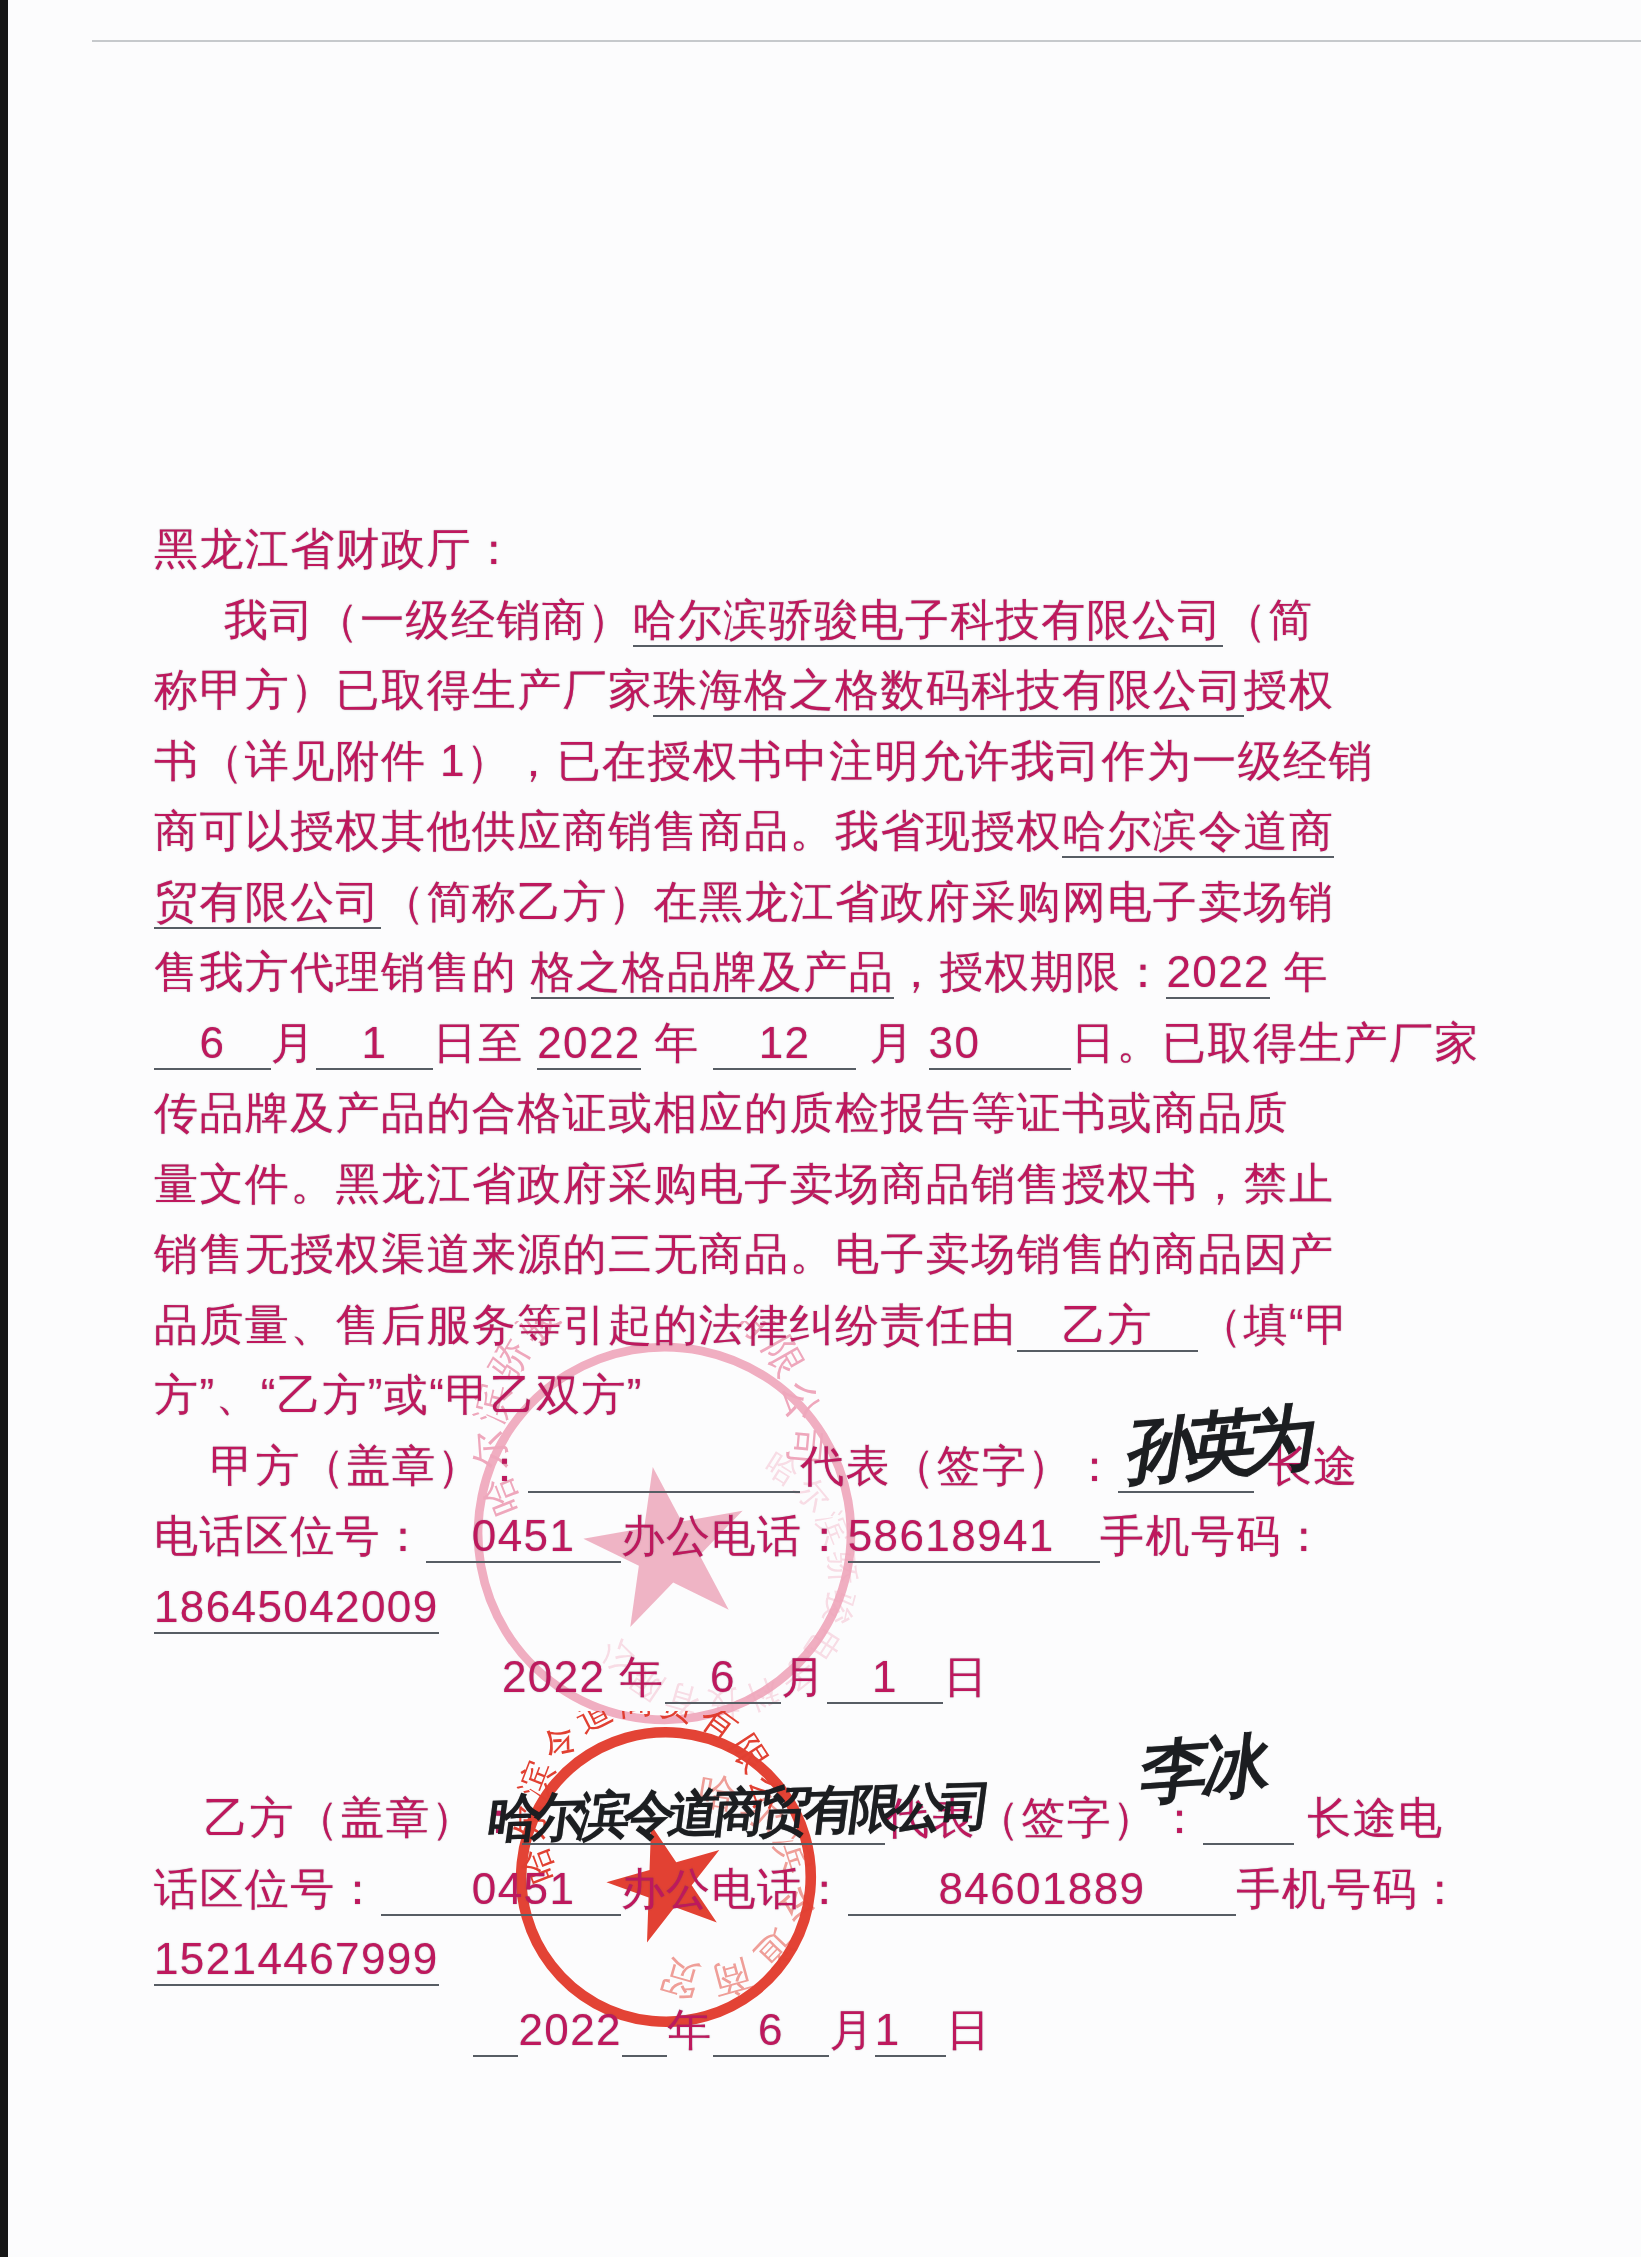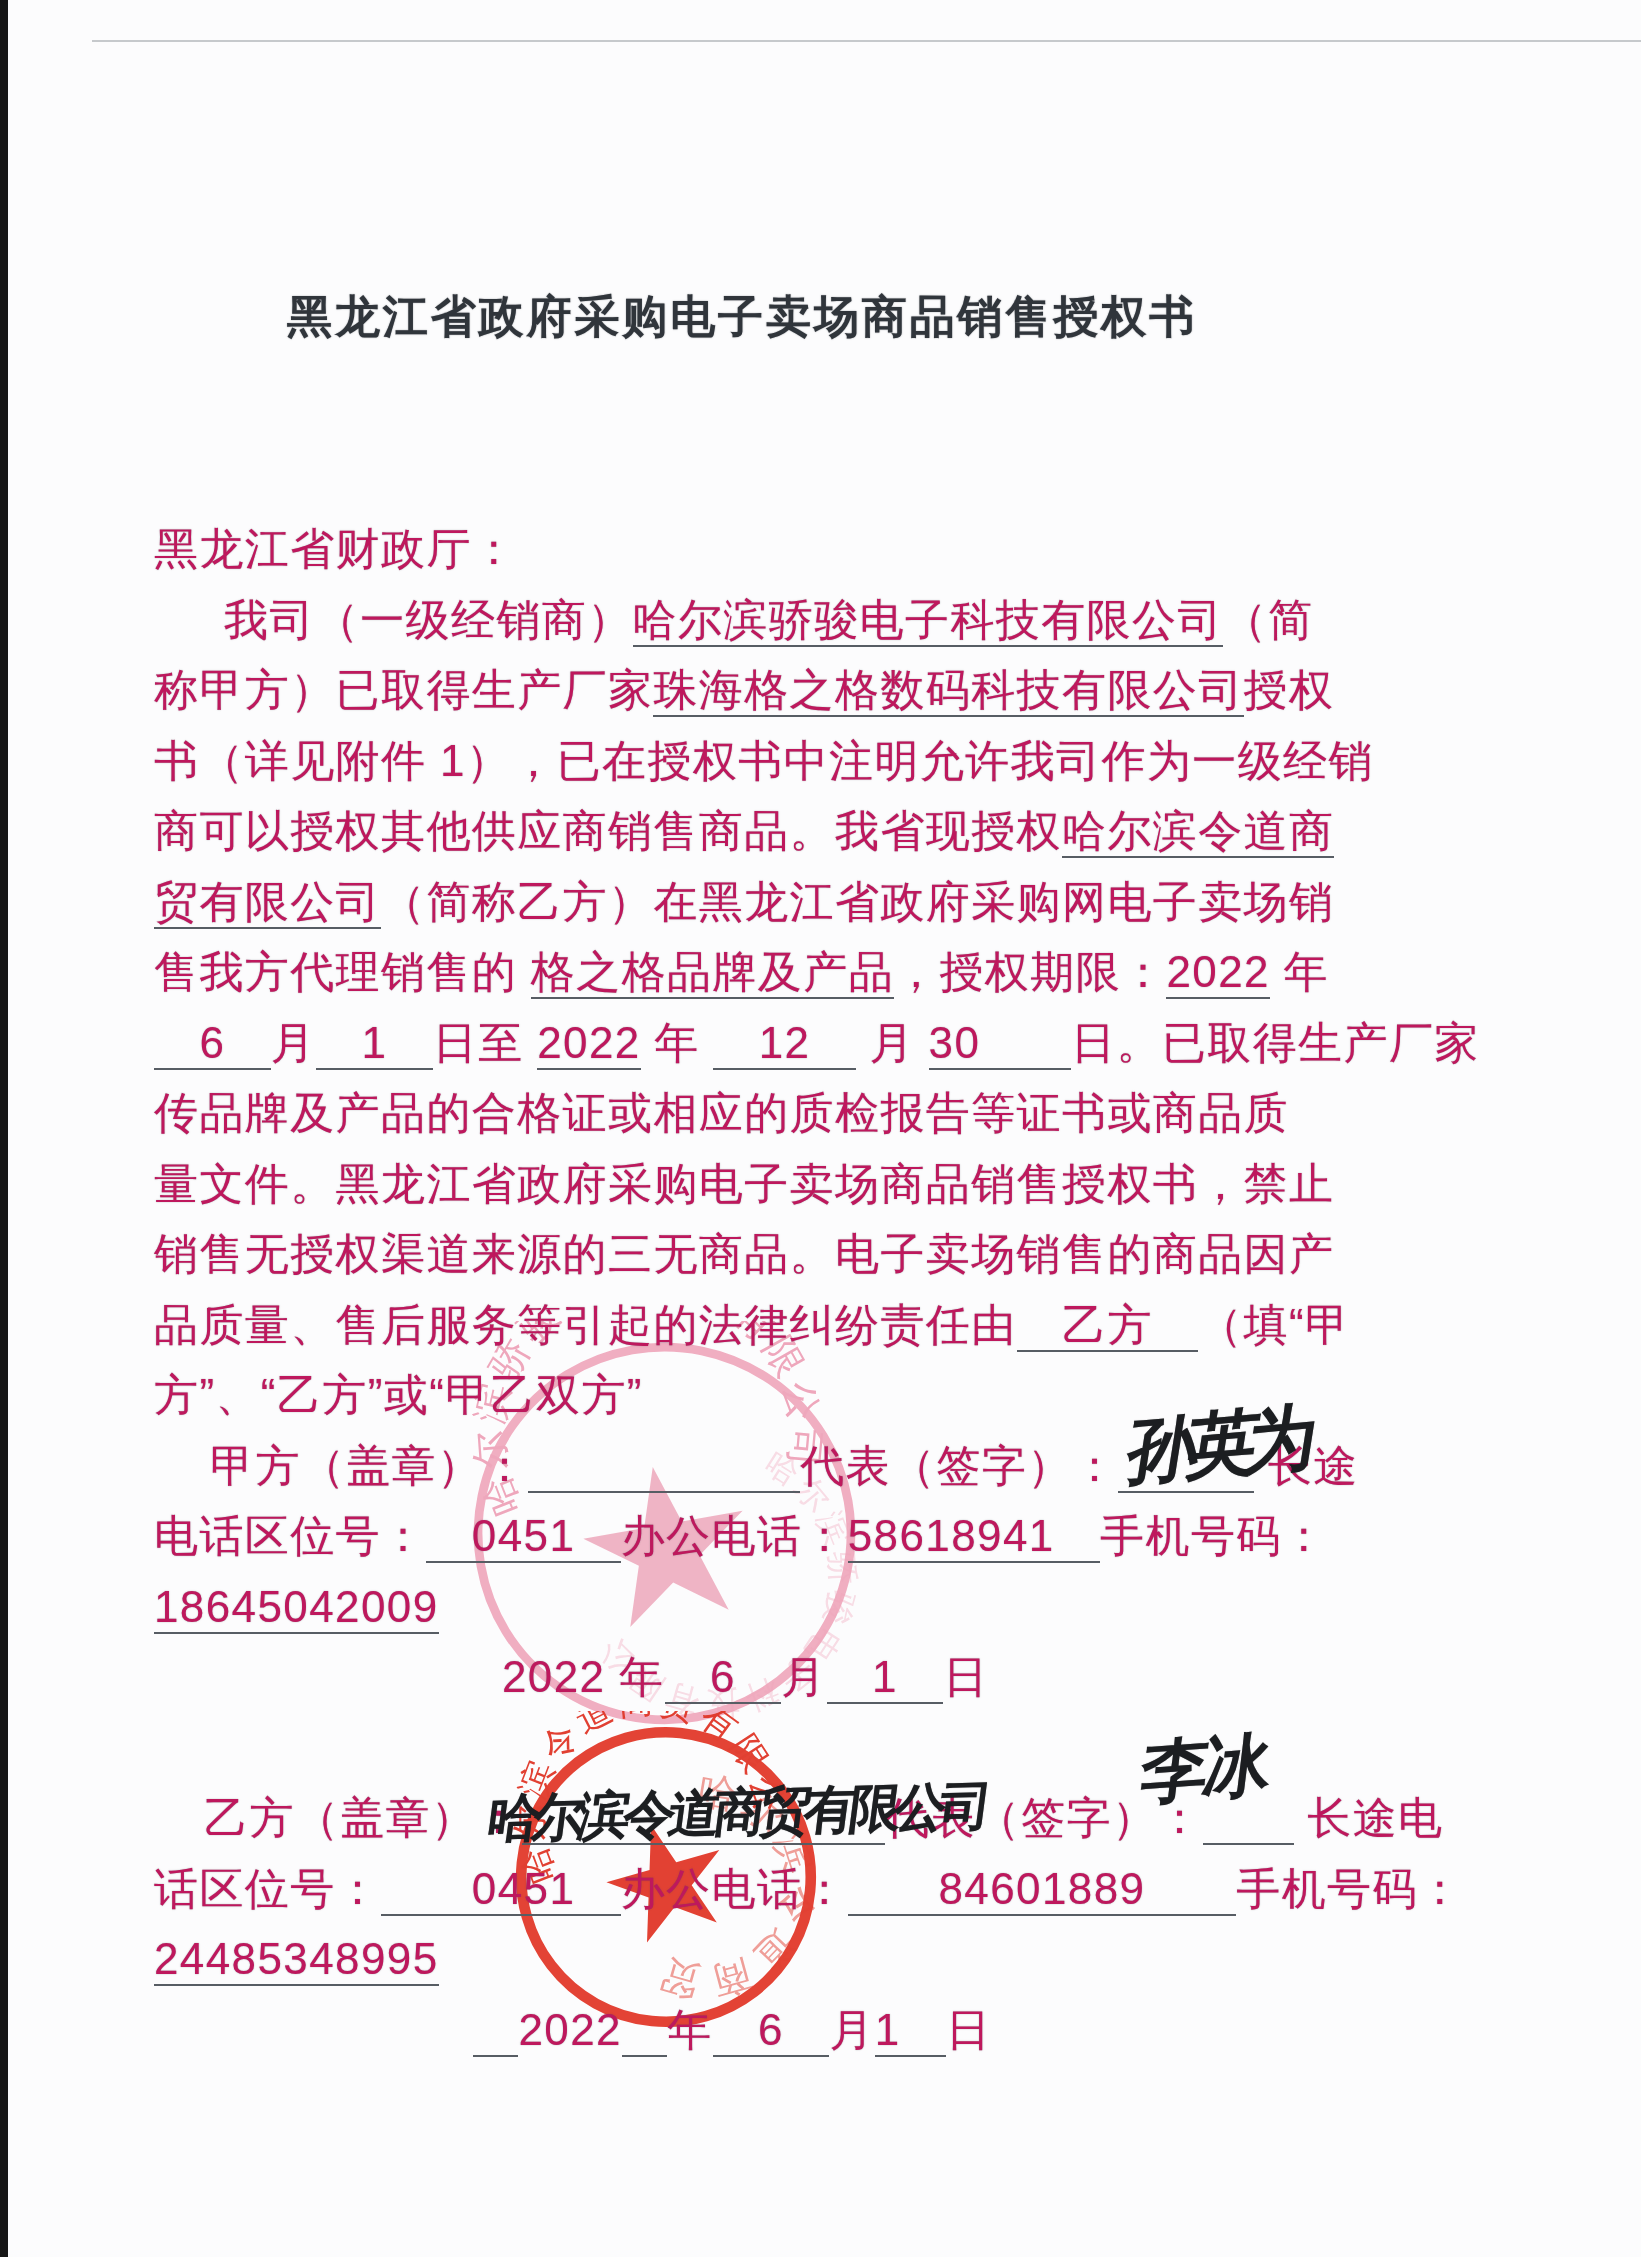--- a/index.html
+++ b/index.html
@@ -90,21 +90,20 @@
       </text>
       <g opacity="0.5" transform="rotate(120 172 172)">
         <text font-size="40" letter-spacing="6" fill="#e03628" font-family="Liberation Sans, sans-serif">
           <textPath href="#arcB2">哈尔滨令道商贸有限公司</textPath>
         </text>
       </g>
       <polygon points="0,-1 0.2245,-0.309 0.951,-0.309 0.3633,0.1181 0.5878,0.809 0,0.382 -0.5878,0.809 -0.3633,0.1181 -0.951,-0.309 -0.2245,-0.309" transform="translate(172,180) scale(64)" fill="#e13829"></polygon>
     </g>
   </svg>
 
-  <div class="doc-title">黑龙江省政府采购电子卖场商品销售授权书</div>
 
   <div>
       <div class="doc-line line-0"><span class="t">黑龙江省财政厅：</span></div>
       <div class="doc-line line-1"><span class="t">我司（一级经销商）</span><span class="u">哈尔滨骄骏电子科技有限公司</span><span class="t">（简</span></div>
       <div class="doc-line line-2"><span class="t">称甲方）已取得生产厂家</span><span class="u">珠海格之格数码科技有限公司</span><span class="t">授权</span></div>
       <div class="doc-line line-3"><span class="t">书（详见附件 1），已在授权书中注明允许我司作为一级经销</span></div>
       <div class="doc-line line-4"><span class="t">商可以授权其他供应商销售商品。我省现授权</span><span class="u">哈尔滨令道商</span></div>
       <div class="doc-line line-5"><span class="u">贸有限公司</span><span class="t">（简称乙方）在黑龙江省政府采购网电子卖场销</span></div>
       <div class="doc-line line-6"><span class="t">售我方代理销售的 </span><span class="u">格之格品牌及产品</span><span class="t">，授权期限：</span><span class="u">2022</span><span class="t"> 年</span></div>
       <div class="doc-line line-7"><span class="u">　6　</span><span class="t">月</span><span class="u">　1　</span><span class="t">日至 </span><span class="u">2022</span><span class="t"> 年 </span><span class="u">　12　</span><span class="t"> 月 </span><span class="u">30　　</span><span class="t">日。已取得生产厂家</span></div>
@@ -113,21 +112,21 @@
       <div class="doc-line line-10"><span class="t">销售无授权渠道来源的三无商品。电子卖场销售的商品因产</span></div>
       <div class="doc-line line-11"><span class="t">品质量、售后服务等引起的法律纠纷责任由</span><span class="u">　乙方　</span><span class="t">（填“甲</span></div>
       <div class="doc-line line-12"><span class="t">方”、“乙方”或“甲乙双方”</span></div>
       <div class="doc-line line-13"><span class="t">甲方（盖章）：</span><span class="u">　　　　　　</span><span class="t">代表（签字）：</span><span class="u">　　　</span><span class="t"> 长途</span></div>
       <div class="doc-line line-14"><span class="t">电话区位号：</span><span class="u">　0451　</span><span class="t">办公电话：</span><span class="u">58618941　</span><span class="t">手机号码：</span></div>
       <div class="doc-line line-15"><span class="u">18645042009</span></div>
       <div class="doc-line line-16"><span class="t">2022 年</span><span class="u">　6　</span><span class="t">月</span><span class="u">　1　</span><span class="t">日</span></div>
       <div class="doc-line line-17"></div>
       <div class="doc-line line-18"><span class="t">乙方（盖章）：</span><span class="u">　　　　　　　　</span><span class="t">代表（签字）：</span><span class="u">　　</span><span class="t"> 长途电</span></div>
       <div class="doc-line line-19"><span class="t">话区位号：</span><span class="u">　　0451　</span><span class="t">办公电话：</span><span class="u">　　84601889　　</span><span class="t">手机号码：</span></div>
-      <div class="doc-line line-20"><span class="u">24485348995</span></div>
+      <div class="doc-line line-20"><span class="u">15214467999</span></div>
       <div class="doc-line line-21"><span class="u">　</span><span class="t">2022</span><span class="u">　</span><span class="t">年</span><span class="u">　6　</span><span class="t">月</span><span class="u">1　</span><span class="t">日</span></div>
     </div>
 
   <div class="handwriting hw-company-b">哈尔滨令道商贸有限公司</div>
   <div class="handwriting hw-sig-a">孙英为</div>
   <div class="handwriting hw-sig-b">李冰</div>
 
 </div>
 
 

